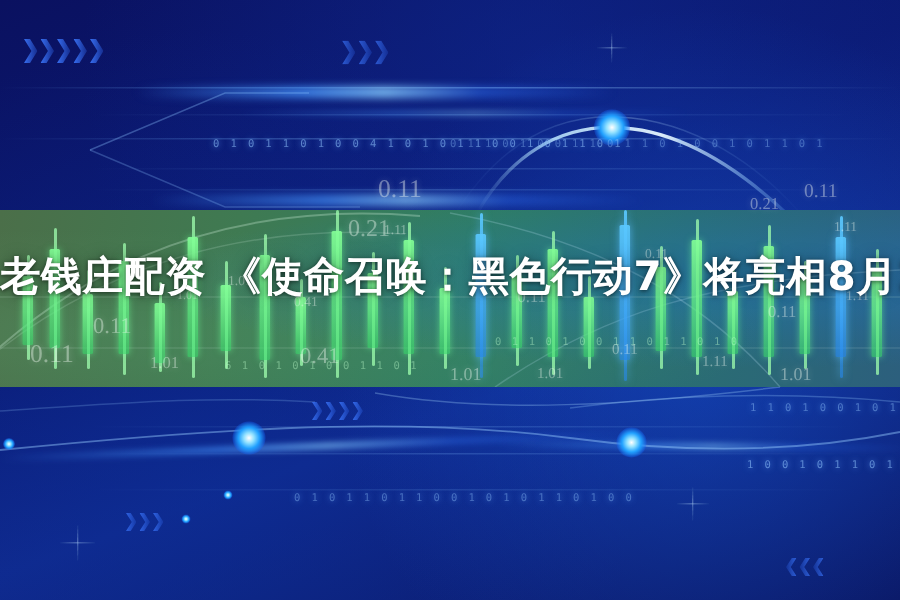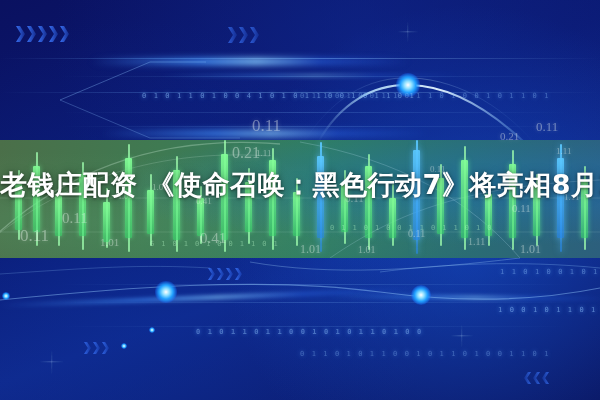--- a/index.html
+++ b/index.html
@@ -165,22 +165,21 @@
   <div class="node" style="left:155px;top:281px;width:22px;height:22px;"></div>
   <div class="node" style="left:411px;top:285px;width:20px;height:20px;"></div>
   <div class="node" style="left:2px;top:292px;width:8px;height:8px;"></div>
   <div class="node" style="left:149px;top:327px;width:6px;height:6px;"></div>
   <div class="node" style="left:121px;top:343px;width:6px;height:6px;"></div>
 
   <div class="bits" style="left:142px;top:92px;">0 1 0 1 1 0 1 0 0 4 1 0 1 0 1 1 0 0 1 0 1 1 0 1</div>
   <div class="bits" style="left:300px;top:92px;opacity:.7;">0 1 1 0 1 0 0 1 1 0 1 1 0 1 0 0 1 0 1 1 0 1</div>
   <div class="bits" style="left:500px;top:268px;opacity:.8;">1 1 0 1 0 0 1 0 1 1 0 1 0 1 1 0 0 1 0 1</div>
   <div class="bits" style="left:498px;top:306px;">1 0 0 1 0 1 1 0 1 0 0 1 1 0 1 0 1 1 0 0 1 0</div>
-  <div class="bits" style="left:196px;top:328px;opacity:.75;font-weight:bold;">0 1 0 1 1 0 1 1 0 0 1 0 1 0 1 1 0 1 0 0</div>
-  <div class="bits" style="left:300px;top:350px;opacity:.65;">0 1 1 0 1 0 1 1 0 0 1 0 1 1 0 1 0 0 1 1 0 1</div>
+  <div class="bits" style="left:196px;top:328px;opacity:.75;">0 1 0 1 1 0 1 1 0 0 1 0 1 0 1 1 0 1 0 0</div>
 
   <div class="band" style="top:140px;height:118px;">
     <div class="veil"></div>
 
     <svg width="600" height="118" viewBox="0 0 600 118" style="position:absolute;left:0;top:0;">
       <path d="M-20,110 C60,30 160,-6 280,4" fill="none" stroke="rgba(215,245,225,.30)" stroke-width="1.3"></path>
       <path d="M-30,118 C50,44 150,8 270,16" fill="none" stroke="rgba(215,245,225,.18)" stroke-width="1"></path>
       <path d="M300,2 C400,20 470,60 520,118" fill="none" stroke="rgba(200,235,255,.22)" stroke-width="1"></path>
       <path d="M330,118 C400,70 470,46 600,40" fill="none" stroke="rgba(200,235,255,.20)" stroke-width="1"></path>
       <line x1="0" y1="58" x2="600" y2="58" stroke="rgba(220,250,230,.14)" stroke-width="1"></line>

